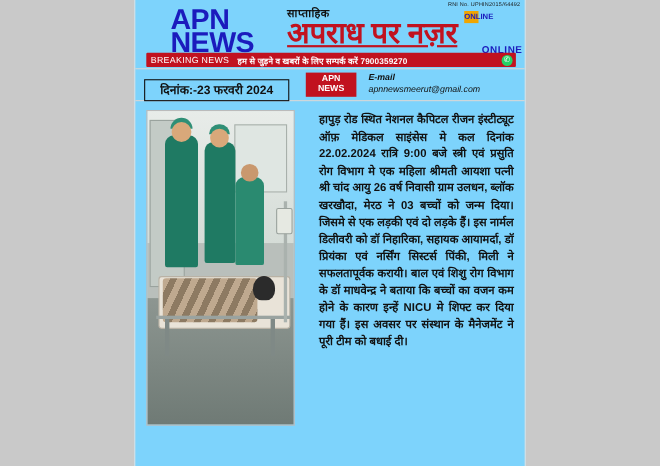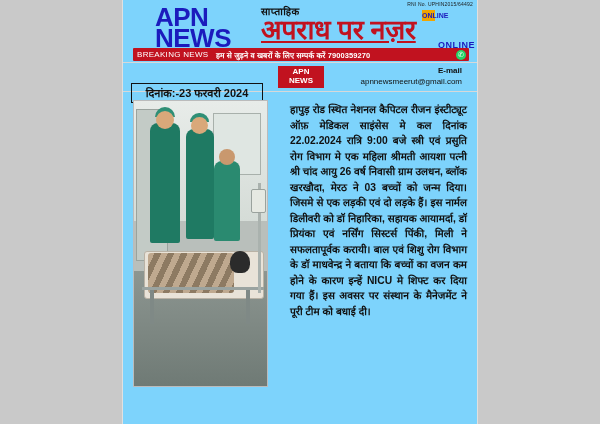--- a/index.html
+++ b/index.html
@@ -149,21 +149,21 @@
   
   .infobar {
     position: relative;
     height: 28px;
     width: 100%;
     border-bottom: 1px solid #d8d8d8;
   }
   .date-box {
     position: absolute;
     left: 8px;
-    top: 20px;
+    top: 9px;
     width: 132px;
     height: 20px;
     border: 1px solid #111;
     box-sizing: border-box;
     font-size: 11px;
     font-weight: 700;
     color: #111;
     text-align: center;
     line-height: 19px;
   }
@@ -177,24 +177,25 @@
     color: #ffffff;
     font-size: 8px;
     font-weight: 700;
     text-align: center;
     line-height: 9px;
     padding-top: 1px;
     box-sizing: border-box;
   }
   .email-block {
     position: absolute;
-    left: 199px;
+    left: 212px;
     top: 2px;
     width: 140px;
-    text-align: right;
+    text-align: left;
+    font-style: italic;
   }
   .email-label {
     font-size: 8px;
     font-weight: 700;
     color: #111;
     display: block;
     line-height: 11px;
   }
   .email-value {
     font-size: 8px;

